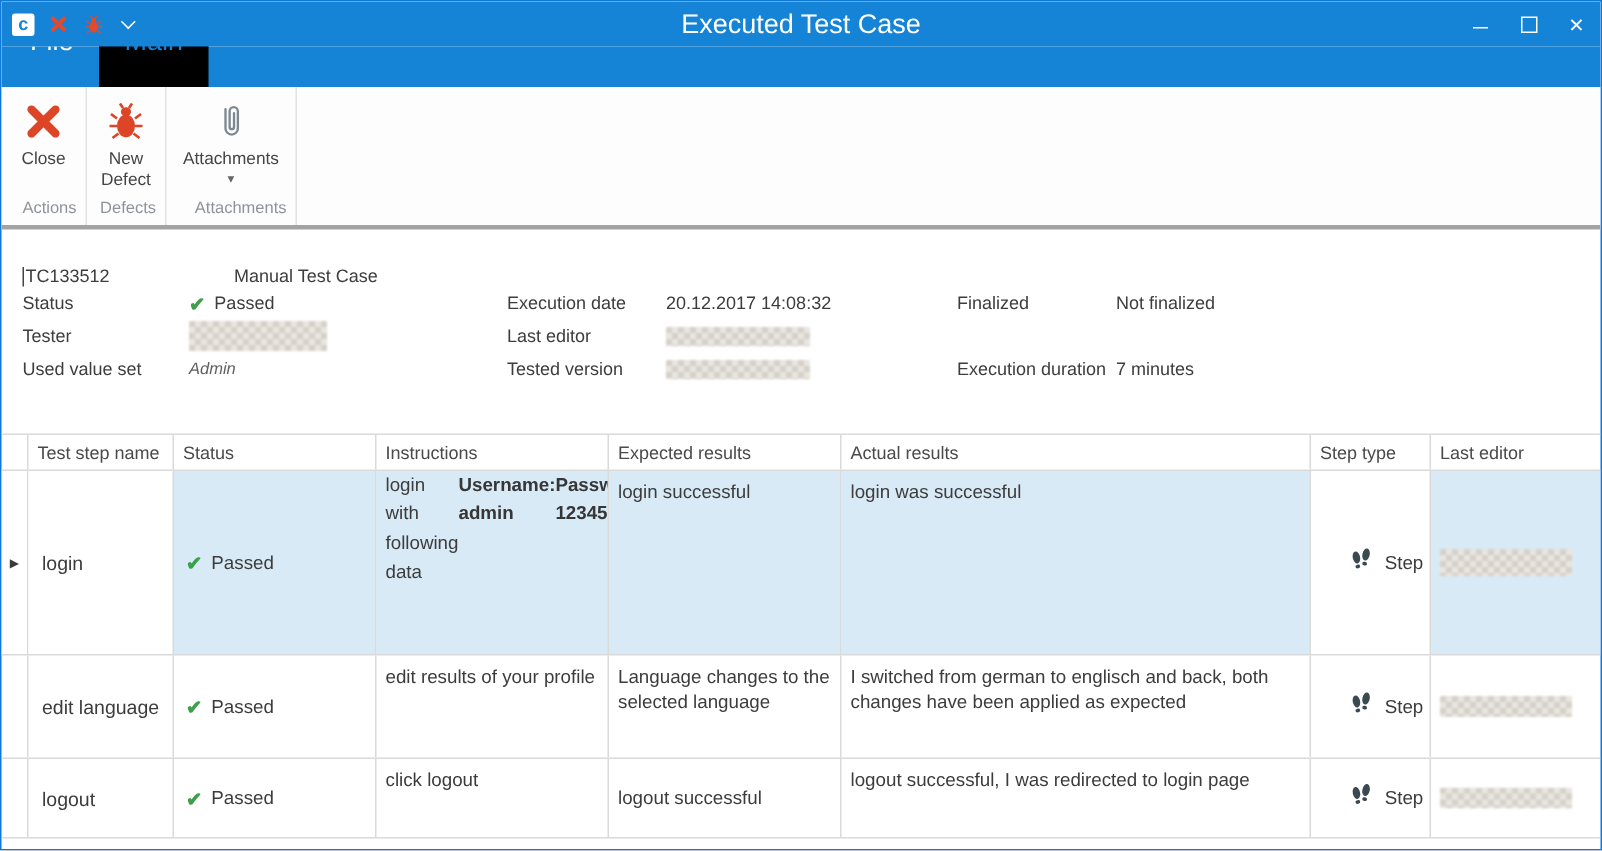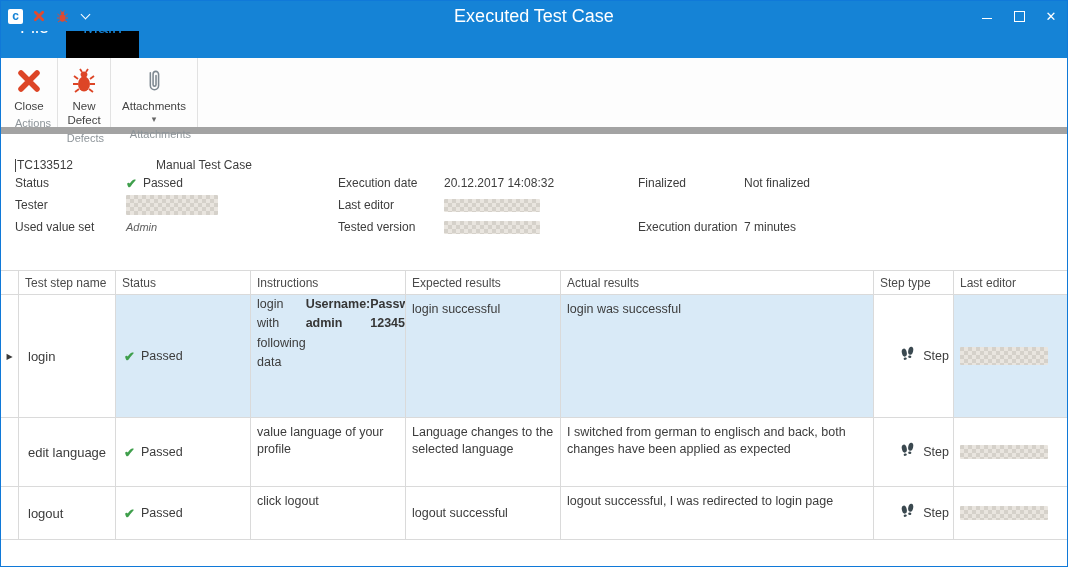--- a/index.html
+++ b/index.html
@@ -25,21 +25,21 @@
   .btn-min::before { content:""; width:10px; height:0; border-bottom:1.5px solid #fff; margin-top:4px; }
   .btn-max::before { content:""; width:9px; height:9px; border:1.4px solid #fff; }
   .btn-close::before { content:"✕"; font-size:13px; }
 
   
   .tabrow { height:27px; background:#1583d6; flex:0 0 auto; display:flex; align-items:flex-end; padding-left:2px; }
   .tab { color:#fff; font-size:18px; padding:5px 17px 20px; cursor:default; }
   .tab.active { background:#000000; color:#1583d6; }
 
   
-  .ribbon { height:76px; flex:0 0 auto; background:#fdfdfd; border-bottom:7px solid #a3a3a3; display:flex; }
+  .ribbon { height:95px; flex:0 0 auto; background:#fdfdfd; border-bottom:3px solid #a3a3a3; display:flex; }
   .rgroup { display:flex; flex-direction:column; border-right:1px solid #e2e2e2; }
   .rgroup-body { flex:1; display:flex; align-items:flex-start; padding:6px 4px 0; }
   .rgroup-label { text-align:right; font-size:11px; color:#8d9499; padding:2px 6px 5px; }
   .rbtn { display:flex; flex-direction:column; align-items:center; font-size:11.5px; color:#444;
           line-height:1.25; text-align:center; padding:2px 2px; }
   .rbtn .ricon { height:30px; display:flex; align-items:center; justify-content:center; margin-bottom:3px; }
   .w-close { width:48px; }
   .w-defect { width:44px; }
   .w-attach { width:78px; }
   .dd-arrow { color:#666; font-size:9px; line-height:1; margin-top:2px; }
@@ -261,21 +261,21 @@
         </div>
     </div>
 
     <div class="trow r2">
       <div class="tcell c-gut"></div>
       <div class="tcell c-name vc name-cell">edit language</div>
       <div class="tcell c-status vc status-cell">
         <span class="check"></span>
         <span>Passed</span>
       </div>
-      <div class="tcell c-instr vt wrap">value language of your profile</div>
+      <div class="tcell c-instr vt wrap">edit results of your profile</div>
       <div class="tcell c-exp vt wrap">Language changes to the selected language</div>
       <div class="tcell c-act vt wrap">I switched from german to englisch and back, both changes have been applied as expected</div>
       <div class="tcell c-step steptype">
         <span>
           <svg width="17" height="17" viewBox="0 0 18 18" fill="#3b4950">
             <ellipse cx="5.6" cy="7" rx="2.6" ry="4.3" transform="rotate(-12 5.6 7)"></ellipse>
             <ellipse cx="6.6" cy="13.4" rx="1.7" ry="1.3" transform="rotate(-12 6.6 13.4)"></ellipse>
             <ellipse cx="12.4" cy="5" rx="2.6" ry="4.3" transform="rotate(12 12.4 5)"></ellipse>
             <ellipse cx="11.4" cy="11.4" rx="1.7" ry="1.3" transform="rotate(12 11.4 11.4)"></ellipse>
           </svg>

